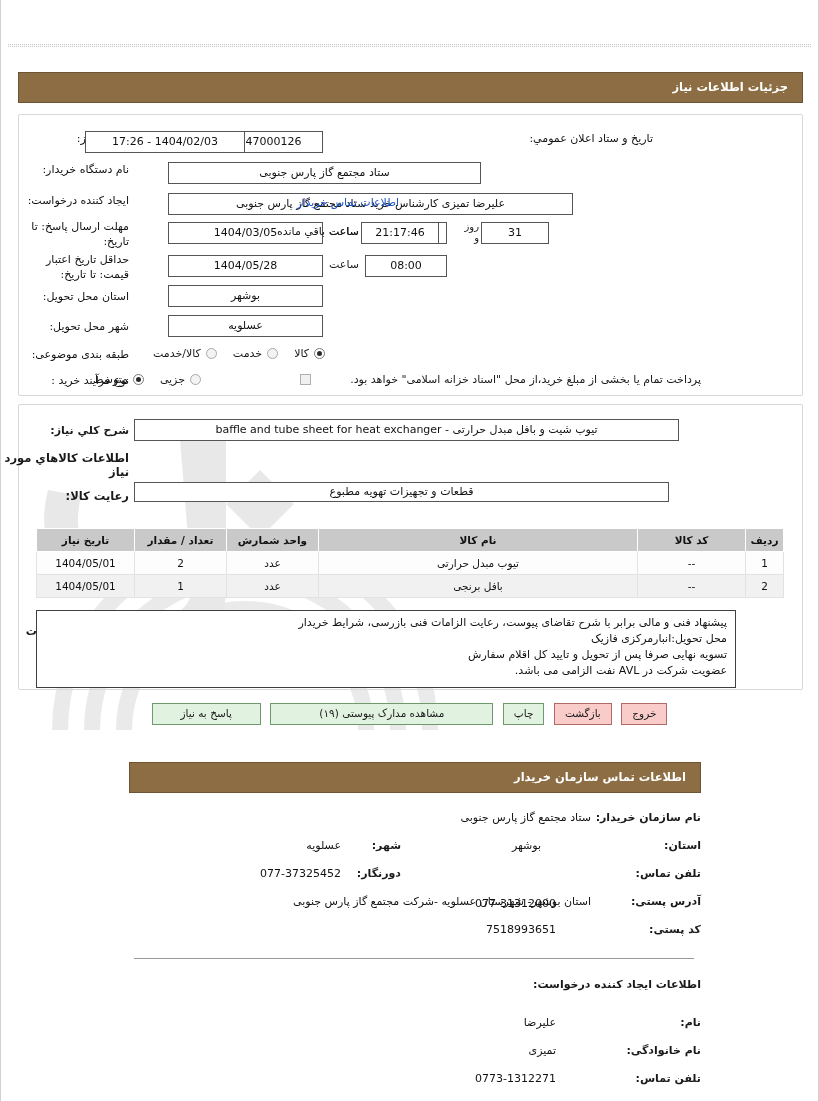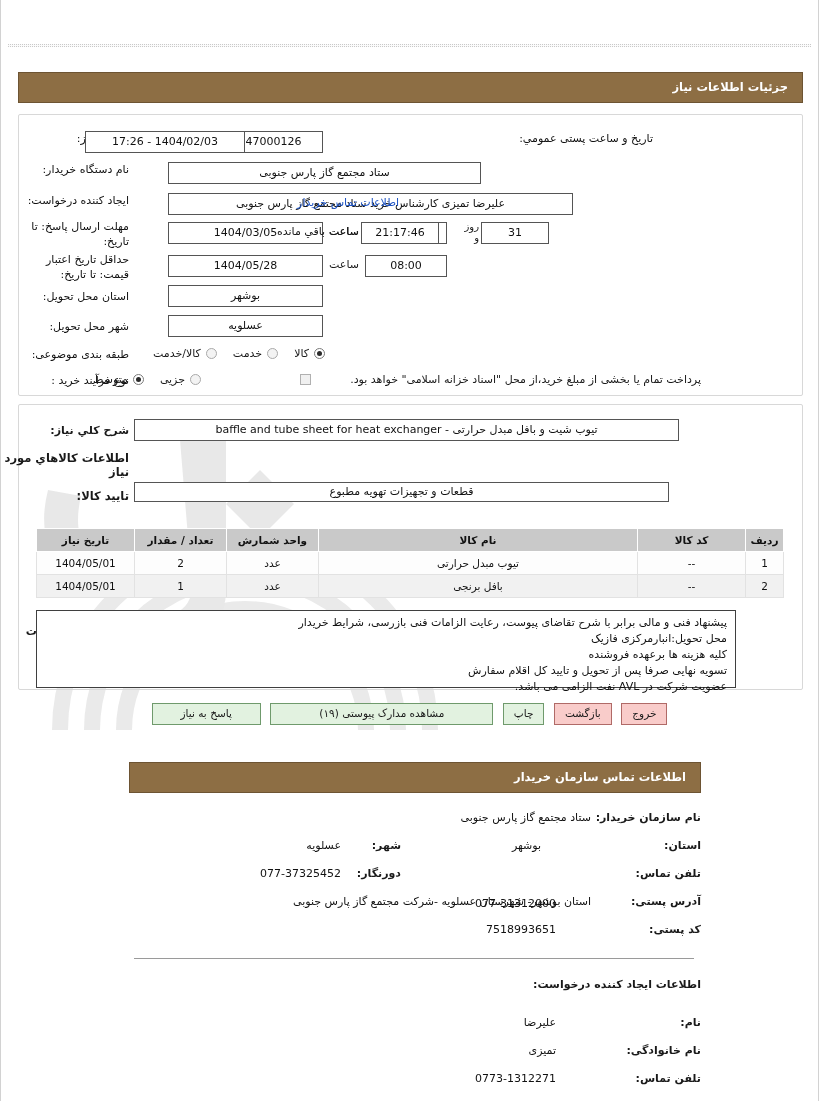--- a/index.html
+++ b/index.html
@@ -189,21 +189,21 @@
 
   <div class="bar header-bar">جزئیات اطلاعات نیاز</div>
 
   <div class="card card-details"></div>
 
   <div class="row" style="right:690px; top:132px;">
     <span class="lbl">شماره نیاز:</span>
   </div>
   <div class="inp center" style="position:absolute; right:496px; top:131px; width:155px;">1104097847000126</div>
   <div class="row" style="right:166px; top:132px;">
-    <span class="lbl">تاریخ و ساعت پستی عمومي:</span>
+    <span class="lbl">تاریخ و ستاد اعلان عمومي:</span>
   </div>
 
   <div class="inp center" style="position:absolute; left:85px; top:131px; width:160px;">1404/02/03 - 17:26</div>
 
   <div class="row" style="right:690px; top:163px;margin-left:42px;">
     <span class="lbl">نام دستگاه خریدار:</span>
   </div>
   <div class="inp center" style="position:absolute; right:338px; top:162px; width:313px;">ستاد مجتمع گاز پارس جنوبی</div>
 
   <div class="row" style="right:690px; top:194px;">
@@ -275,21 +275,21 @@
   <span class="cbox" style="position:absolute; right:508px; top:374px;"></span>
   <div style="position:absolute; right:118px; top:373px; font-size:11px;">پرداخت تمام یا بخشی از مبلغ خرید،از محل "اسناد خزانه اسلامی" خواهد بود.</div>
 
   <div class="card card-goods"></div>
 
   <div style="position:absolute; right:690px; top:424px; font-weight:bold; font-size:11px;">شرح كلي نیاز:</div>
   <div class="inp center" style="position:absolute; right:140px; top:419px; width:545px;">تیوب شیت و بافل مبدل حرارتی - baffle and tube sheet for heat exchanger</div>
 
   <div style="position:absolute; right:690px; top:451px; font-weight:bold; font-size:11.5px;">اطلاعات كالاهاي مورد نیاز</div>
 
-  <div style="position:absolute; right:690px; top:489px; font-weight:bold; font-size:11.5px;">تایید كالا:</div>
+  <div style="position:absolute; right:690px; top:489px; font-weight:bold; font-size:11.5px;">رعایت كالا:</div>
   <div class="inp center" style="position:absolute; right:150px; top:482px; width:535px; height:20px;">قطعات و تجهیزات تهویه مطبوع</div>
 
   <table class="goods">
     <thead>
       <tr>
         <th style="width:38px;">ردیف</th>
         <th style="width:108px;">کد کالا</th>
         <th>نام کالا</th>
         <th style="width:92px;">واحد شمارش</th>
         <th style="width:92px;">تعداد / مقدار</th>
@@ -313,21 +313,20 @@
         <td>1</td>
         <td>1404/05/01</td>
       </tr>
     </tbody>
   </table>
 
   <div class="notes-lbl">توضیحات خریدار:</div>
   <div class="notes-box">
     <div>پیشنهاد فنی و مالی برابر با شرح تقاضای پیوست، رعایت الزامات فنی بازرسی، شرایط خریدار</div>
     <div>محل تحویل:انبارمرکزی فازیک</div>
-    <div>کلیه هزینه ها برعهده فروشنده</div>
     <div>تسویه نهایی صرفا پس از تحویل و تایید کل اقلام سفارش</div>
     <div>عضویت شرکت در AVL نفت  الزامی می باشد.</div>
   </div>
 
   <div class="btns">
     <span class="btn red">خروج</span>
     <span class="btn red">بازگشت</span>
     <span class="btn green">چاپ</span>
     <span class="btn green" style="padding:3px 48px 4px 48px;">مشاهده مدارک پیوستی (۱۹)</span>
     <span class="btn green" style="padding:3px 28px 4px 28px;">پاسخ به نیاز</span>

